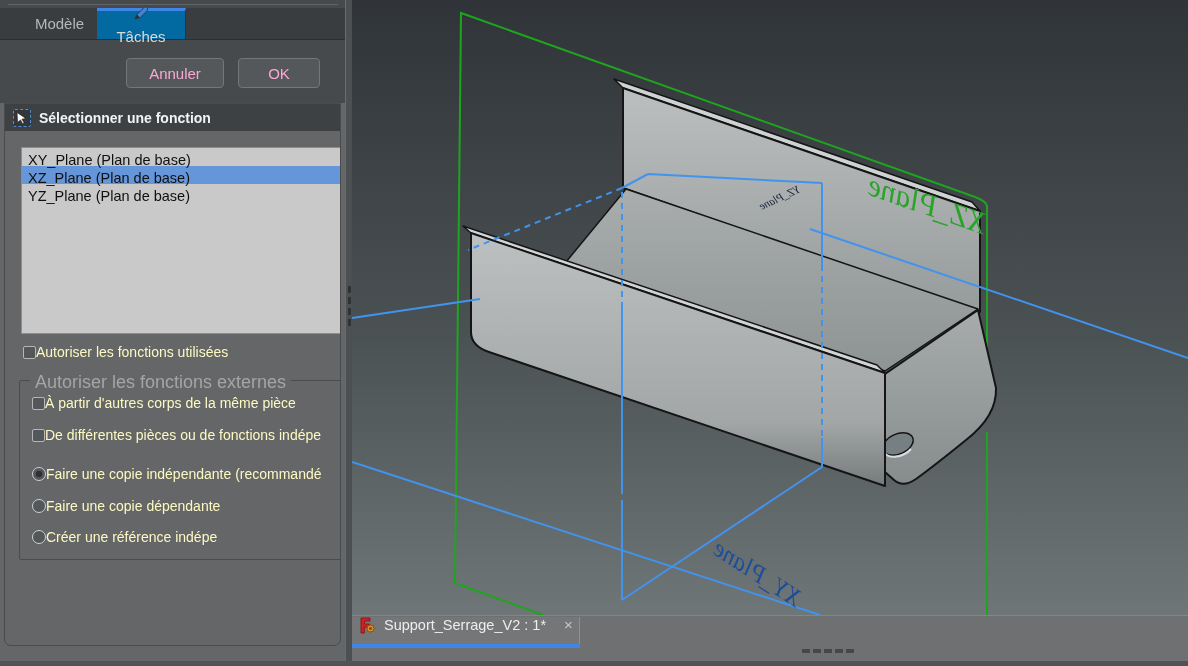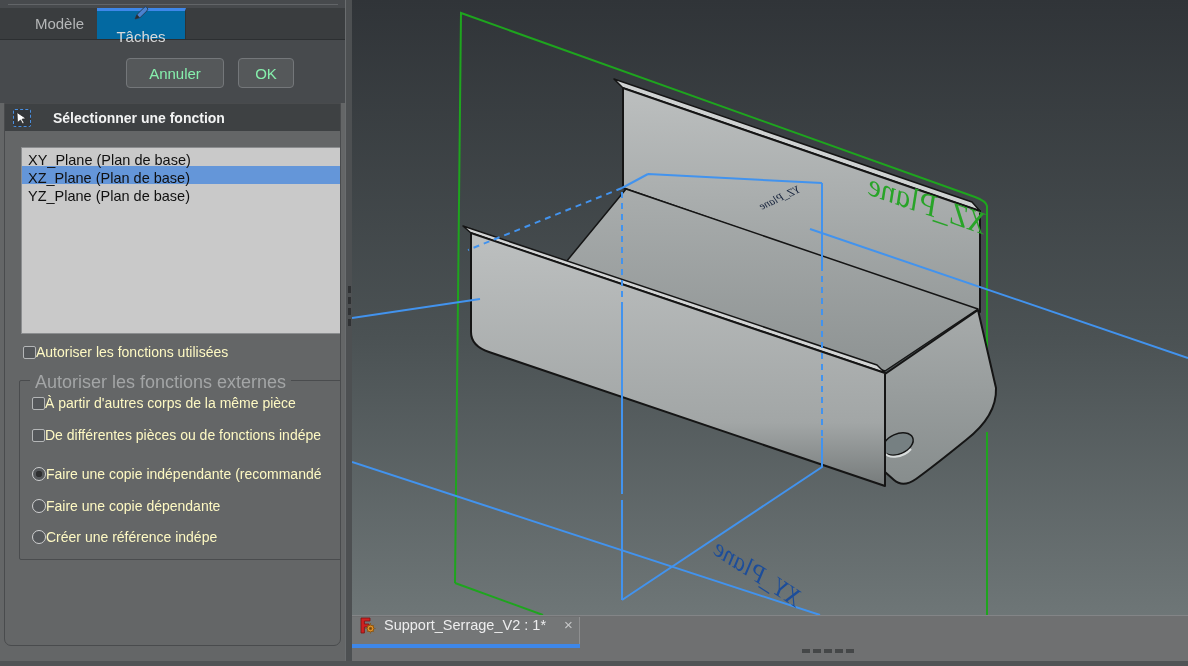--- a/index.html
+++ b/index.html
@@ -14,28 +14,28 @@
     border-bottom:1px solid #6e7173;opacity:.7;}
   .tab-bar{position:absolute;left:0;top:8px;width:345px;height:32px;background:#3a3d3f;
     border-bottom:1px solid #2c2f31;}
   .tab{position:absolute;top:0;height:31px;display:flex;align-items:center;justify-content:center;
     gap:7px;font-size:15px;color:#b5b7b8;cursor:default;}
   .tab.modele{left:0;width:120px;border-right:1px solid #2f3234;}
   .tab.taches{left:97px;width:89px;background:#0369a1;color:#d8d9da;
     border-right:1px solid #2f3234;border-top:3px solid #3e87e9;height:31px;flex-direction:column;}
   .btn-row{position:absolute;top:58px;left:0;width:345px;height:30px;}
   .btn{position:absolute;height:30px;background:#55585a;border:1px solid #74777a;
-    border-radius:4px;color:#86efac;font-size:15px;display:flex;align-items:center;justify-content:center;}
+    border-radius:4px;color:#f9a8d4;font-size:15px;display:flex;align-items:center;justify-content:center;}
   .btn.annuler{left:126px;width:98px;}
-  .btn.ok{left:238px;width:56px;}
+  .btn.ok{left:238px;width:82px;}
 
   .task-box{position:absolute;left:4px;top:103px;width:337px;height:543px;
     border:1px solid #494b4d;border-radius:0 0 7px 7px;background:#646667;overflow:hidden;}
   .task-header{position:absolute;left:0;top:0;width:100%;height:27px;background:#3e4143;
-    display:flex;align-items:center;gap:22px;padding-left:8px;
+    display:flex;align-items:center;gap:8px;padding-left:8px;
     color:#f2f3f3;font-size:14px;font-weight:bold;}
   .sel-icon{width:18px;height:18px;border:1px dashed #4a8fe0;border-radius:2px;
     display:inline-flex;align-items:center;justify-content:center;background:#34373a;}
 
   .plane-list{position:absolute;left:16px;top:43px;width:321px;height:187px;
     background:#c9c9c9;border:1px solid #8b8d8f;overflow:hidden;}
   .plane-row{height:18px;line-height:25px;padding-left:6px;font-size:14.5px;color:#101010;
     white-space:nowrap;}
   .plane-row.selected{background:#6496d9;}
 

